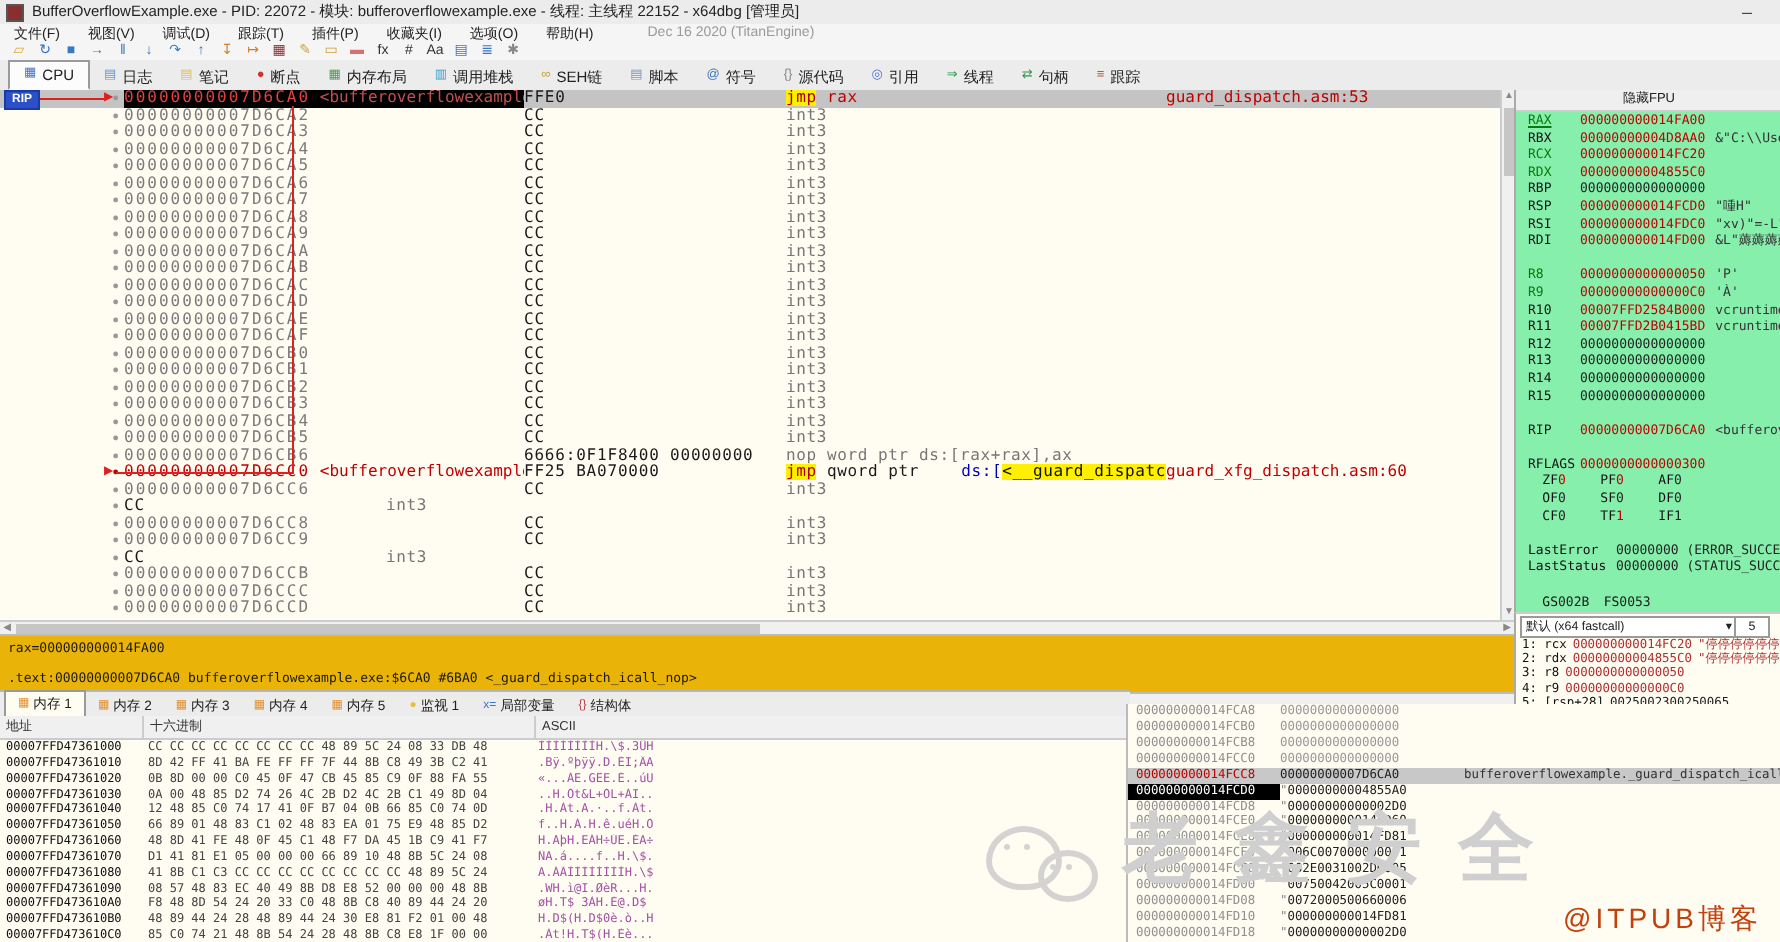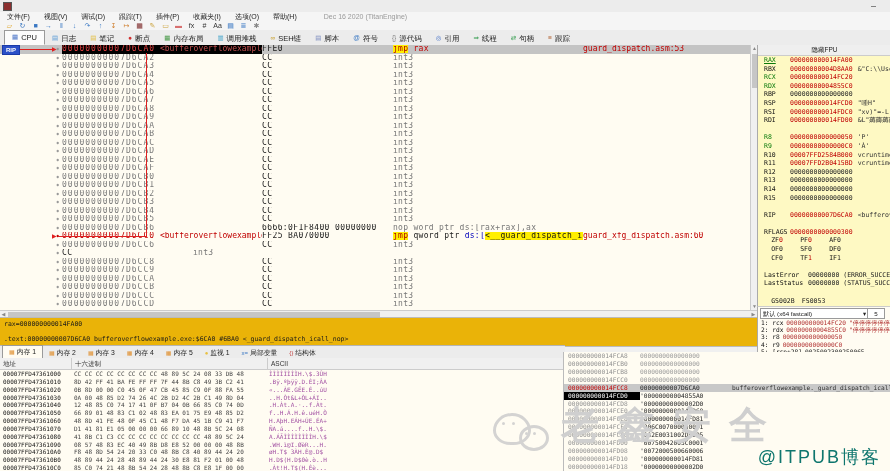--- a/index.html
+++ b/index.html
@@ -35,21 +35,21 @@
   .d-comment{flex:1;overflow:hidden;color:#555;}
   .d-comment.redc{color:#c00000;}
   .d-row.rip{background:#c4c4c4;}
   .d-row.rip .d-addr{background:#000;color:#e04040;}
   .d-row.rip .d-sym{color:#c05050;}
   .d-row.red .d-addr{color:#c00000;}
   .d-row.red .d-sym{color:#c00000;}
   .tk-hl{background:#ffef00;color:#b00000;}
   .tk-hlb{background:#ffef00;color:#111;}
   .tk-red{color:#c00000;}
-  .tk-blue{color:#0000bb;}
+  .tk-blue{color:#0000bb;margin-left:16px;}
   .tk-grey{color:#777;}
   .tk-blk{color:#1a1a1a;}
   
   #rip-badge{position:absolute;left:2px;top:45px;height:8px;padding:0 3px;background:#2b50c8;
     border:1px solid #1a3aa8;color:#fff;font-size:6px;line-height:8px;font-weight:bold;z-index:5;}
   .redline{position:absolute;background:#e02020;z-index:4;}
   .redhead{position:absolute;color:#e02020;font-size:6px;line-height:6px;z-index:4;}
   
   #vscroll{position:absolute;left:750px;top:45px;width:7px;height:265px;background:#f0f0f0;
     border-left:1px solid #ccc;}
@@ -59,21 +59,21 @@
     border-top:1px solid #ccc;}
   #hthumb{position:absolute;left:8px;top:1px;width:372px;height:5px;background:#c6c6c6;}
   .sbh-arrow{position:absolute;top:0;width:7px;text-align:center;font-size:5px;color:#888;line-height:7px;}
   
   #infobox{position:absolute;left:0;top:317px;width:757px;height:28px;background:#eab308;
     border-top:1px solid #bbb;border-bottom:1px solid #bbb;font-family:"DejaVu Sans Mono",monospace;
     font-size:6.5px;color:#1a1a1a;}
   #info-line1{position:absolute;left:4px;top:2px;}
   #info-line2{position:absolute;left:4px;top:17px;}
   
-  #regs{position:absolute;left:757px;top:45px;width:133px;height:261px;background:#fef9c3;
+  #regs{position:absolute;left:757px;top:45px;width:133px;height:261px;background:#86efac;
     border-left:1px solid #aaa;overflow:hidden;}
   #reg-header{height:10px;background:#efefef;border-bottom:1px solid #ccc;text-align:center;
     font-size:6.5px;line-height:10px;color:#222;}
   .rg-row{height:8.6px;line-height:8.7px;padding-left:6px;white-space:nowrap;overflow:hidden;
     font-family:"DejaVu Sans Mono",monospace;font-size:6.5px;}
   .rg-gap{height:8.6px;}
   .rg-n{display:inline-block;min-width:26px;color:#111;}
   .rg-n.g{color:#0a7a0a;}
   .rg-n.u{text-decoration:underline;}
   .rg-v.r{color:#c00000;}
@@ -131,27 +131,28 @@
   .stk-row.zero .stk-val{color:#999;}
   
   #watermark{position:absolute;left:487px;top:403px;width:400px;height:66px;pointer-events:none;z-index:9;}
   #wm-icon{position:absolute;left:4px;top:6px;width:62px;height:52px;opacity:.85;}
   .wm-b{position:absolute;border:3px solid #cdcdcd;background:transparent;}
   .wm-b1{left:2px;top:4px;width:32px;height:26px;border-radius:50% 50% 46% 46%/55% 55% 45% 45%;}
   .wm-b2{left:28px;top:16px;width:24px;height:20px;border-radius:50%;}
   .wm-e{position:absolute;width:3px;height:3px;background:#cdcdcd;border-radius:50%;}
   #wm-title{position:absolute;left:74px;top:0px;font-size:38px;line-height:44px;font-weight:bold;
     color:#cfcfcf;letter-spacing:18px;font-family:"Liberation Serif",serif;white-space:nowrap;}
-  #wm-sub{position:absolute;right:6px;bottom:0px;font-size:18px;color:#0f766e;letter-spacing:2px;}
+  #wm-sub{position:absolute;right:6px;bottom:0px;font-size:14px;color:#c2410c;letter-spacing:2px;}
 </style>
 </head>
 <body>
 
 <div id="titlebar">
   <span id="app-icon"></span>
+  <span>BufferOverflowExample.exe - PID: 22072 - 模块: bufferoverflowexample.exe - 线程: 主线程 22152 - x64dbg [管理员]</span>
   <span id="win-min">–</span>
 </div>
 <div id="menubar">
     <span class="menu-item">文件(F)</span>
     <span class="menu-item">视图(V)</span>
     <span class="menu-item">调试(D)</span>
     <span class="menu-item">跟踪(T)</span>
     <span class="menu-item">插件(P)</span>
     <span class="menu-item">收藏夹(I)</span>
     <span class="menu-item">选项(O)</span>
@@ -481,21 +482,20 @@
         </span>
         <span class="d-addr"><span>00000000007D6CC9</span></span>
         <span class="d-bytes">CC</span>
         <span class="d-instr"><span class="tk-grey">int3</span></span>
         <span class="d-comment"></span>
       </div>
       <div class="d-row plain">
         <span class="d-gutter">
           <span class="bullet">●</span>
         </span>
-        <span class="d-addr"><span>00000000007D6CCA</span></span>
         <span class="d-bytes">CC</span>
         <span class="d-instr"><span class="tk-grey">int3</span></span>
         <span class="d-comment"></span>
       </div>
       <div class="d-row plain">
         <span class="d-gutter">
           <span class="bullet">●</span>
         </span>
         <span class="d-addr"><span>00000000007D6CCB</span></span>
         <span class="d-bytes">CC</span>

